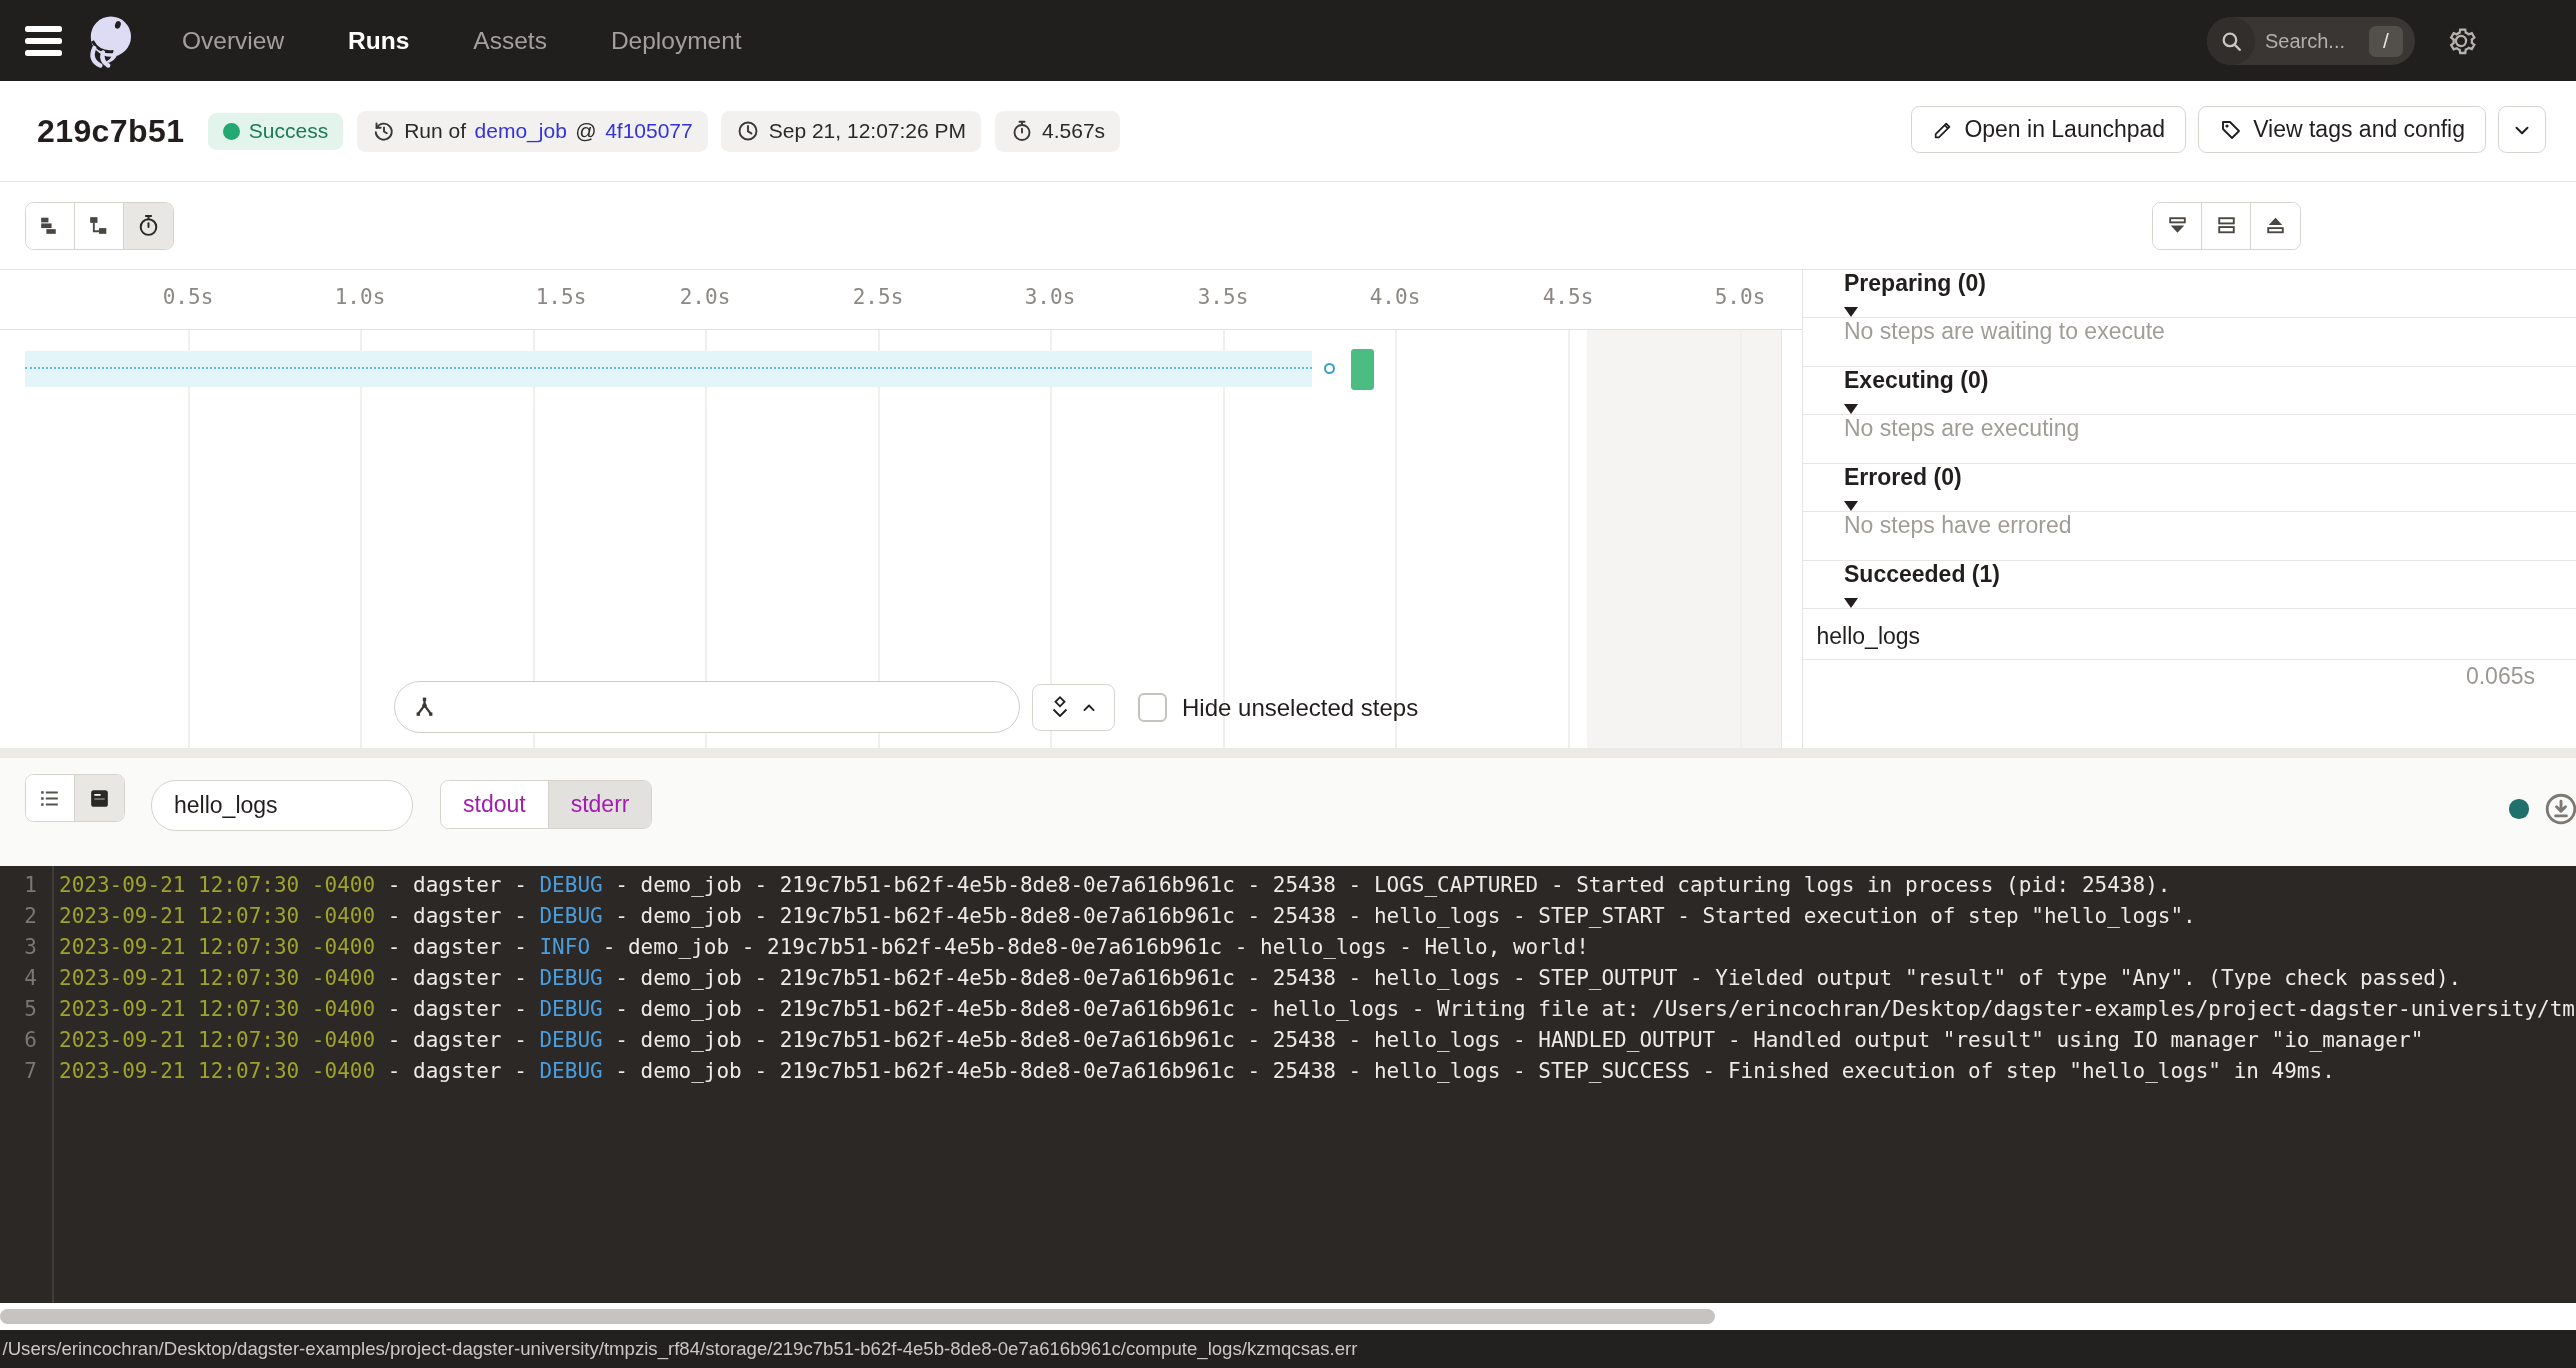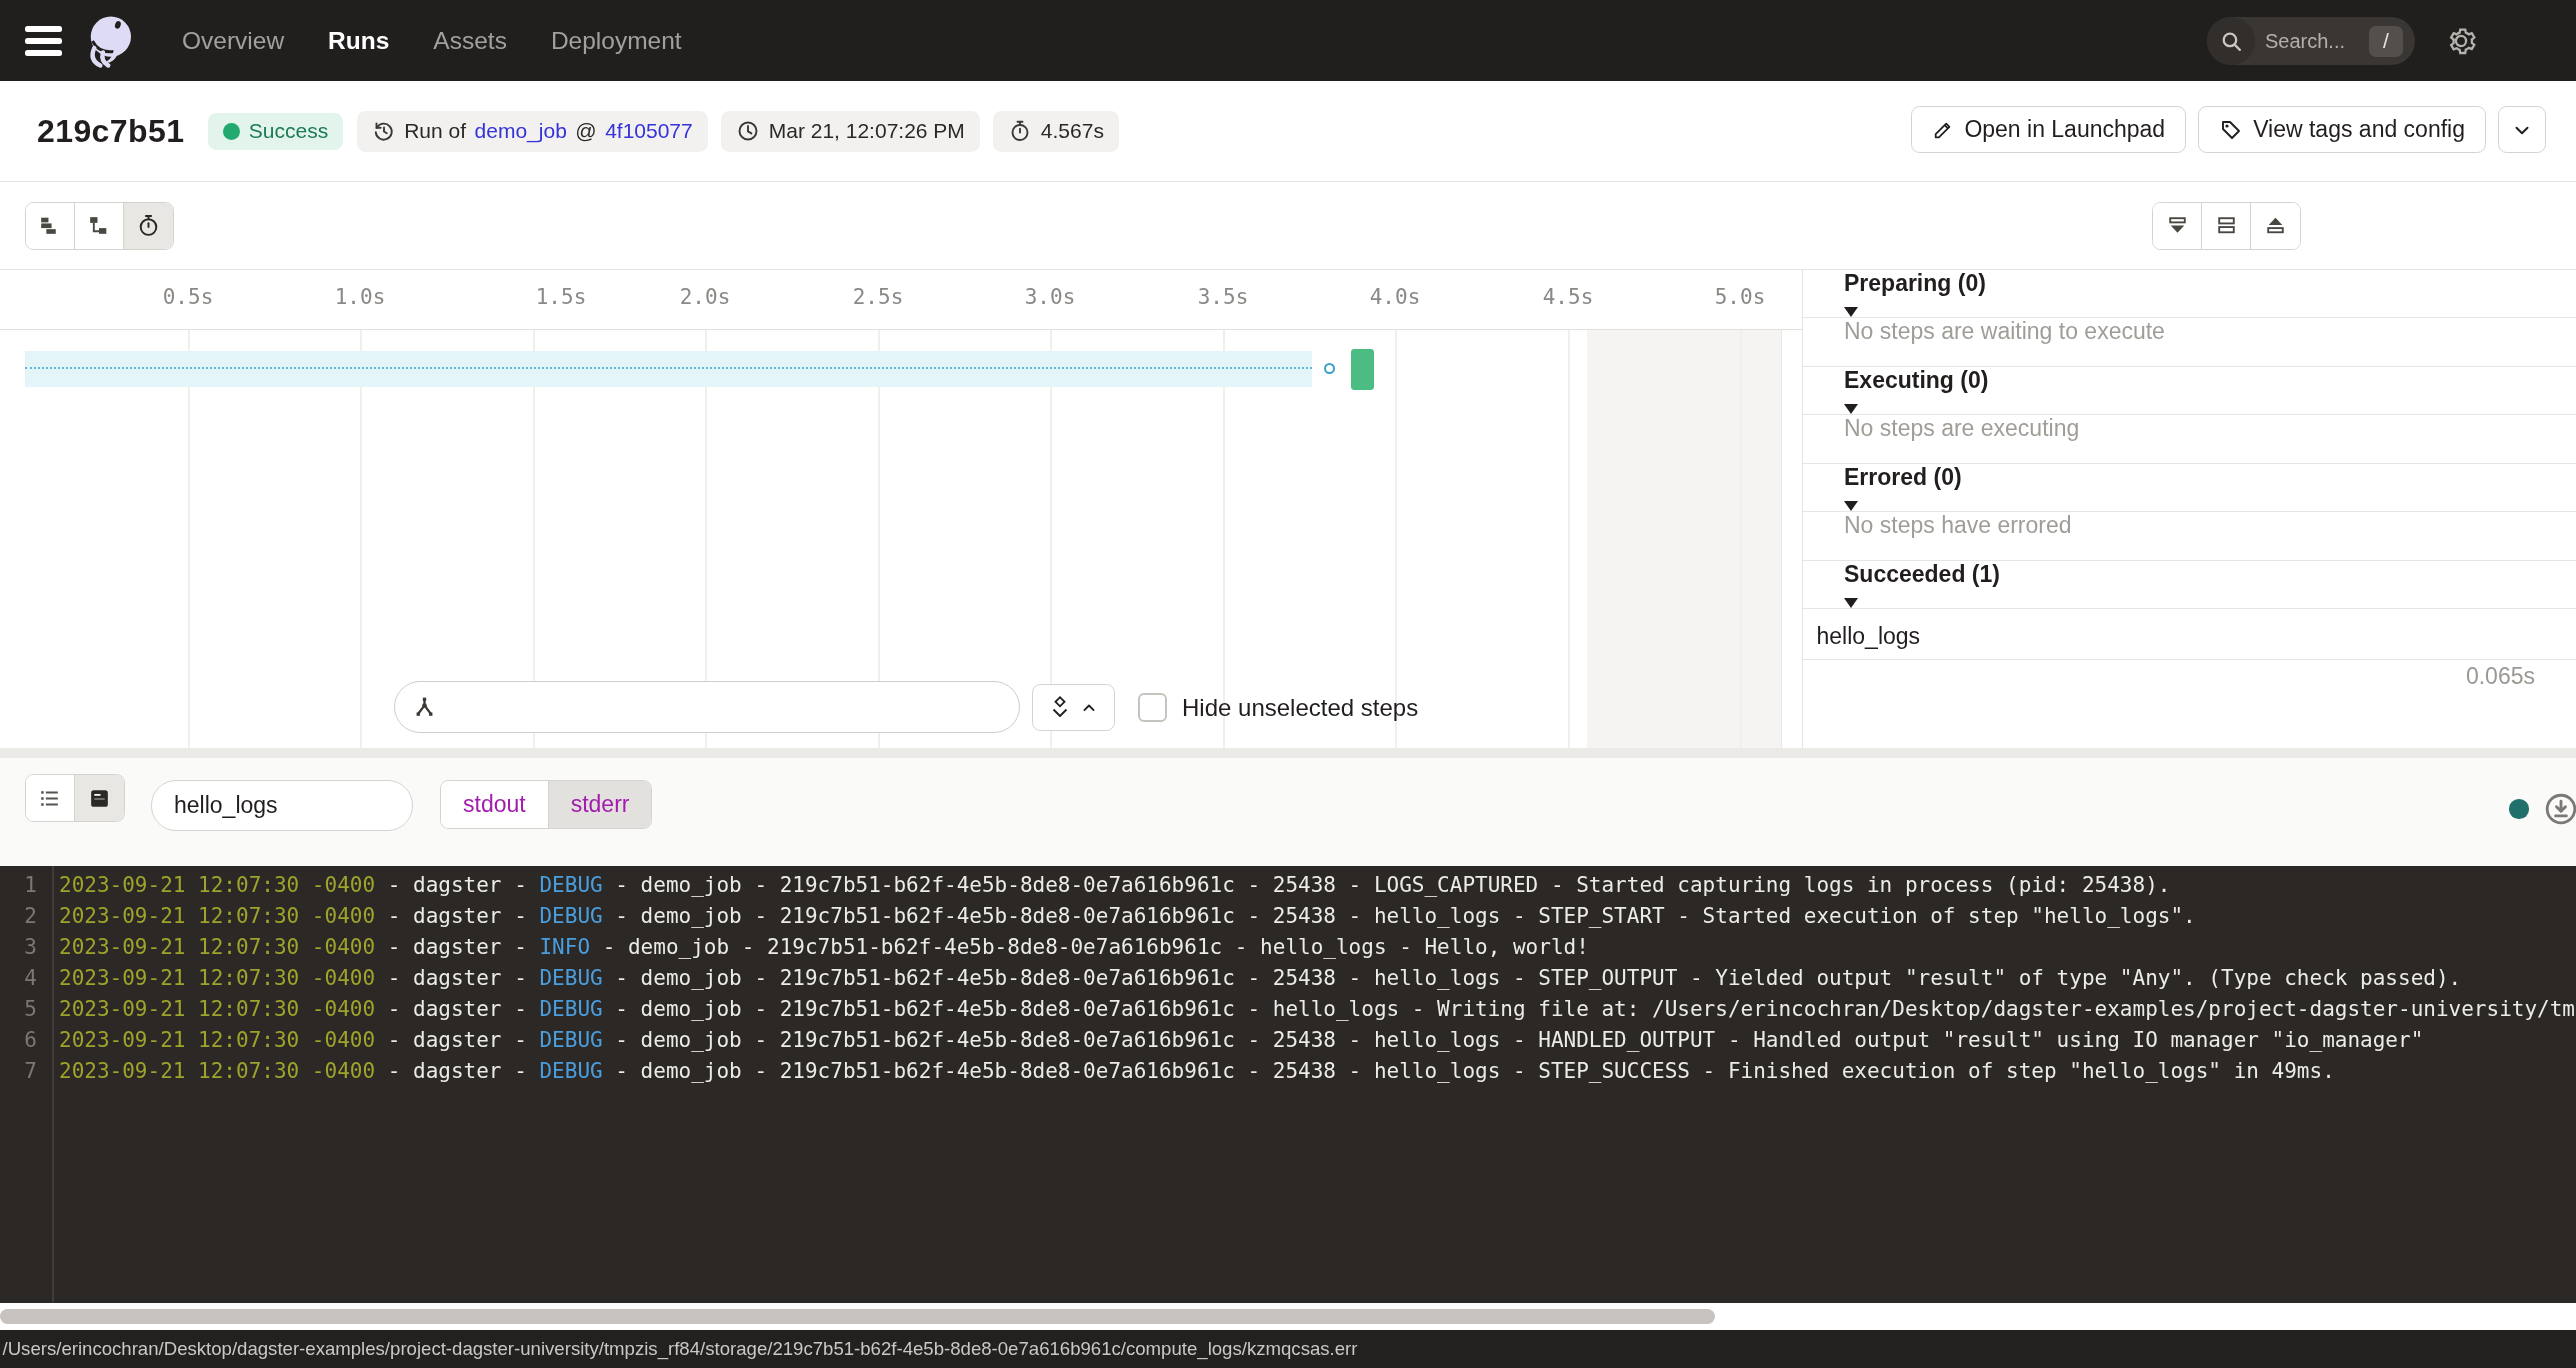--- a/index.html
+++ b/index.html
@@ -5,21 +5,21 @@
   * { margin:0; padding:0; box-sizing:border-box; }
   html,body { background:#fff; }
   body { font-family:"Liberation Sans", sans-serif; }
   .app { position:relative; width:2576px; height:1368px; overflow:hidden; background:#fff; }
 
   
   .topnav { position:absolute; left:0; top:0; width:2576px; height:81px; background:var(--nav-bg); display:flex; align-items:center; }
   .hamburger { margin-left:25px; width:37px; height:30px; display:flex; flex-direction:column; justify-content:space-between; cursor:pointer; }
   .hamburger span { display:block; height:6px; border-radius:2.5px; background:#fff; }
   .logo { margin-left:20px; width:56px; height:56px; }
-  .navlinks { display:flex; align-items:center; margin-left:44px; gap:44px; }
+  .navlinks { display:flex; align-items:center; margin-left:44px; gap:64px; }
   .navlink { font-size:24.5px; color:#A3A09C; cursor:pointer; }
   .navlink.active { color:#fff; font-weight:700; }
   .search-pill { position:absolute; left:2207px; top:17px; width:208px; height:48px; border-radius:24.5px; background:#393633; display:flex; align-items:center; overflow:hidden; cursor:text; }
   .search-lead { width:48px; height:48px; border-radius:50%; background:#312E2B; display:flex; align-items:center; justify-content:center; flex:none; }
   .search-pill input { background:transparent; border:none; outline:none; color:#E8E5E1; font-size:20px; width:93px; margin-left:10px; font-family:"Liberation Sans",sans-serif; }
   .search-pill input::placeholder { color:#B3B0AB; }
   .slash-badge { position:absolute; right:12px; top:8.5px; width:34px; height:31px; border-radius:6.8px; background:#53504B; color:#E8E5E1; font-size:21px; display:flex; align-items:center; justify-content:center; }
   .gear { position:absolute; left:2445px; top:24.5px; width:32px; height:32px; cursor:pointer; }
 
   
@@ -159,21 +159,21 @@
         <span>Run of</span>
         <a>demo_job</a>
         <span>@</span>
         <a>4f105077</a>
       </span>
       <span class="pill">
         <svg width="24" height="24" viewBox="0 0 24 24">
             <circle cx="12" cy="12" r="8.5" fill="none" stroke="#3B3835" stroke-width="1.9"></circle>
             <path d="M12 7v5.4l3.4 2" fill="none" stroke="#3B3835" stroke-width="1.9" stroke-linecap="round"></path>
           </svg>
-        <span>Mar 21, 12:07:26 PM</span>
+        <span>Sep 21, 12:07:26 PM</span>
       </span>
       <span class="pill">
         <svg width="24" height="24" viewBox="0 0 24 24">
             <circle cx="12" cy="13.5" r="7.5" fill="none" stroke="#3B3835" stroke-width="1.9"></circle>
             <line x1="9.5" y1="2.8" x2="14.5" y2="2.8" stroke="#3B3835" stroke-width="1.9" stroke-linecap="round"></line>
             <line x1="12" y1="3" x2="12" y2="6" stroke="#3B3835" stroke-width="1.9"></line>
             <path d="M12 13.5V9.8" stroke="#3B3835" stroke-width="1.9" stroke-linecap="round"></path>
           </svg>
         <span>4.567s</span>
       </span>

